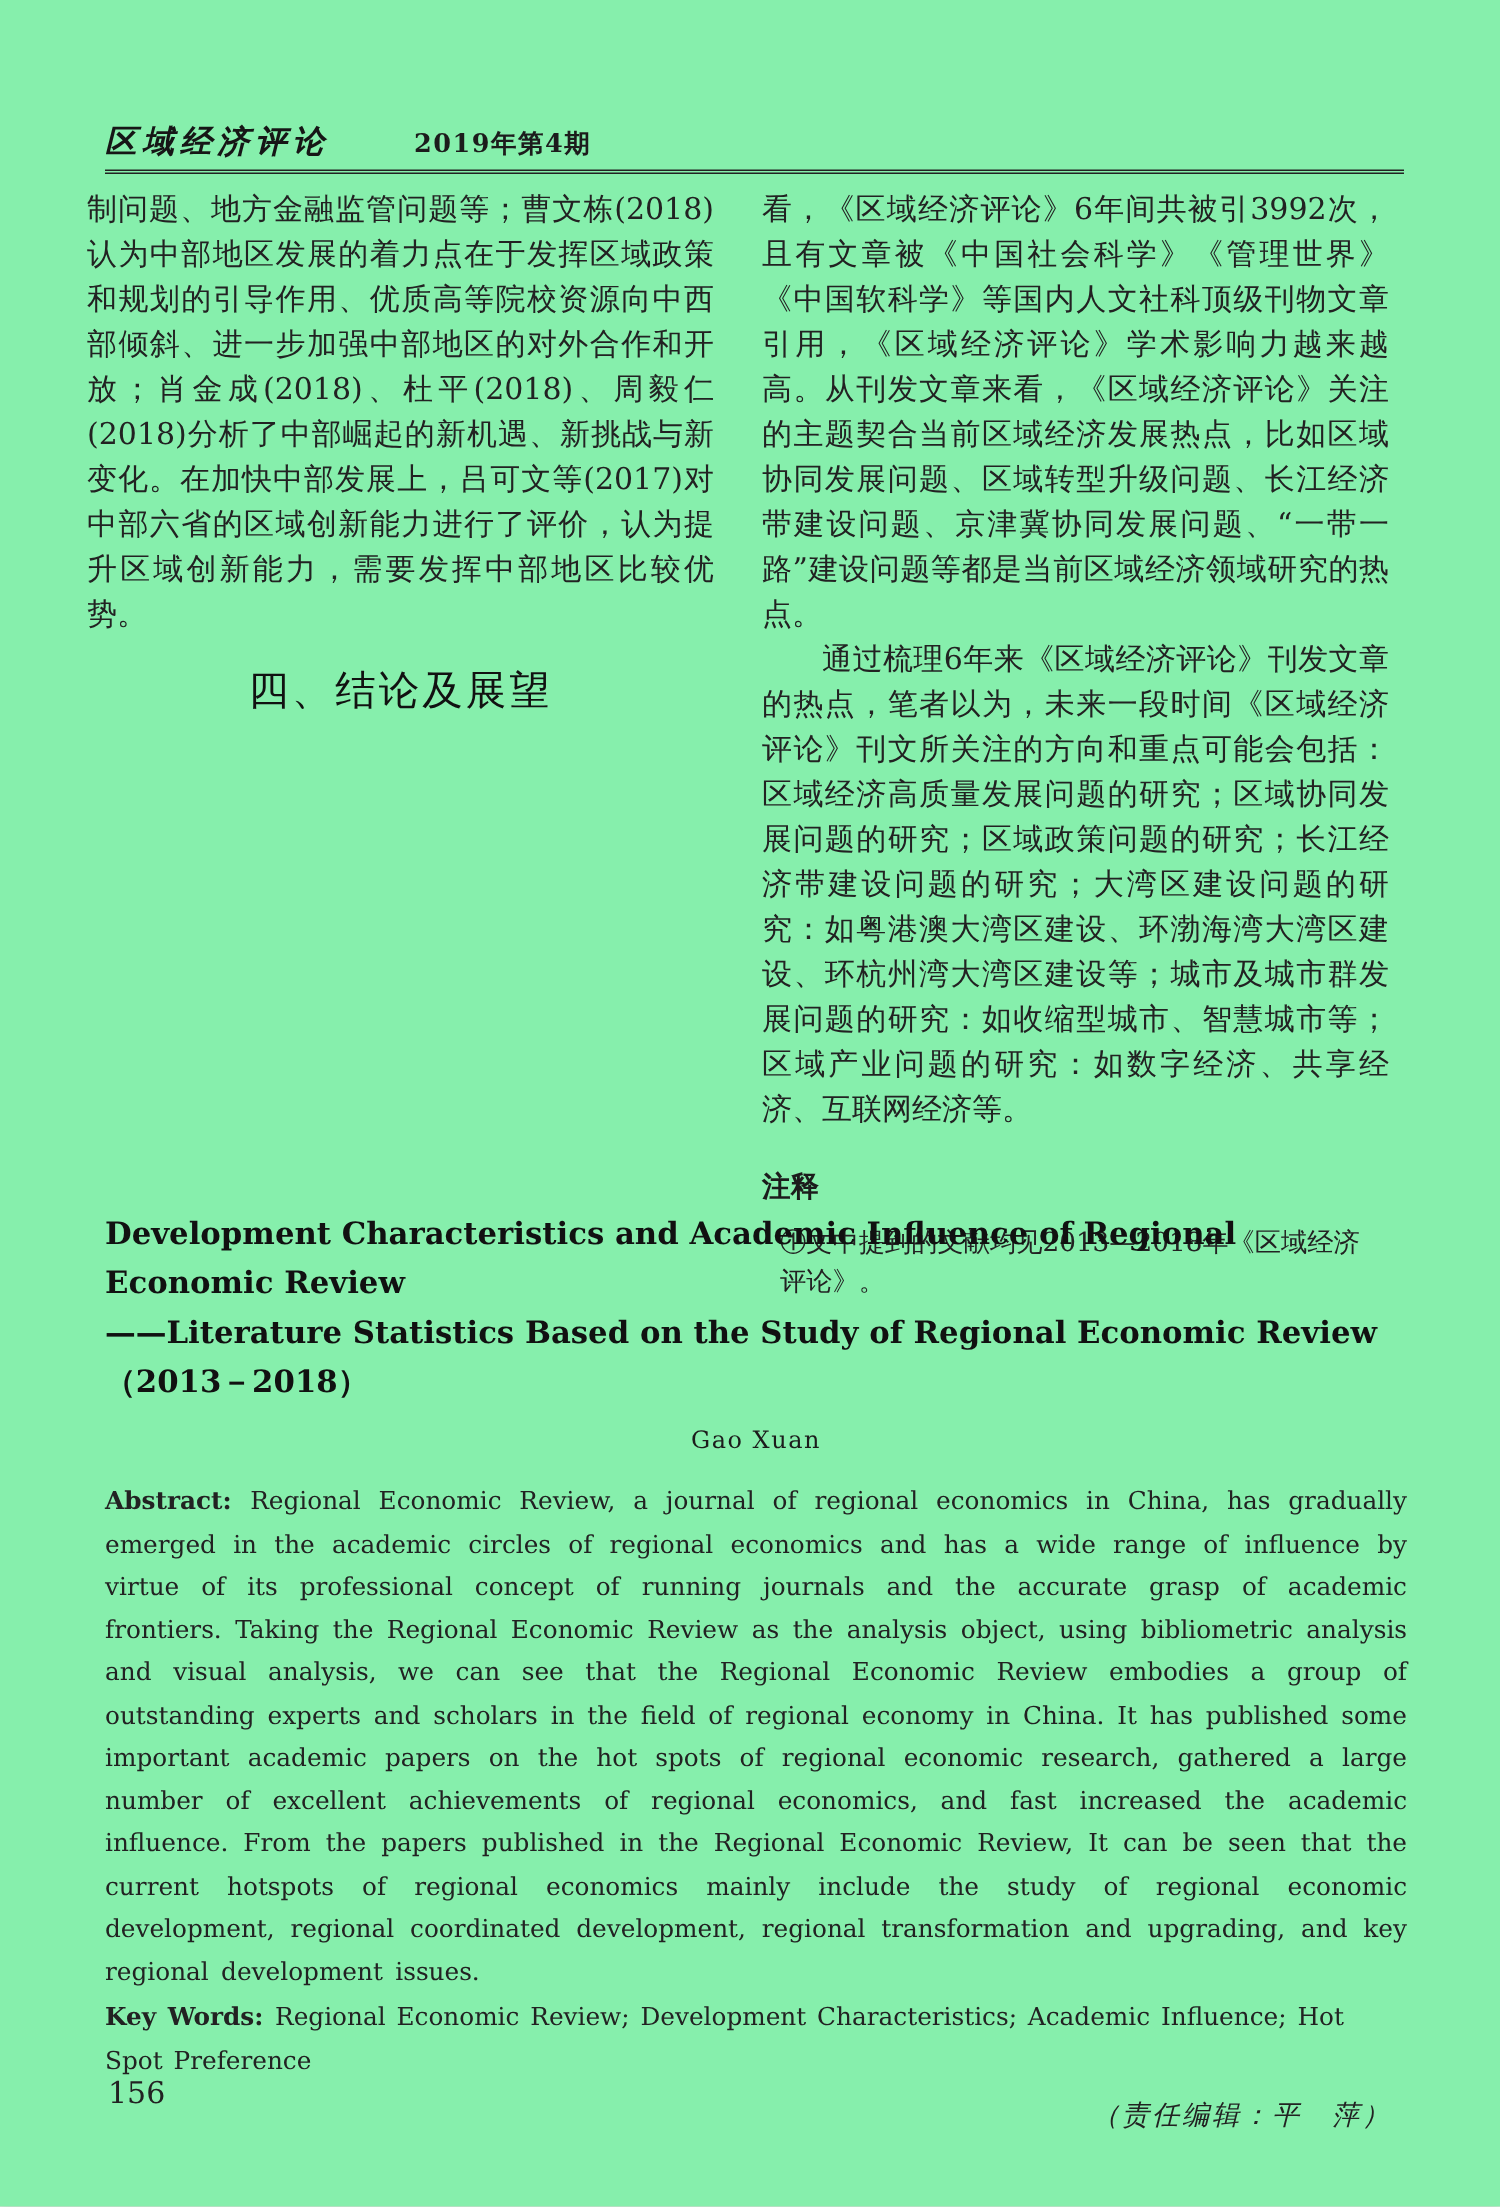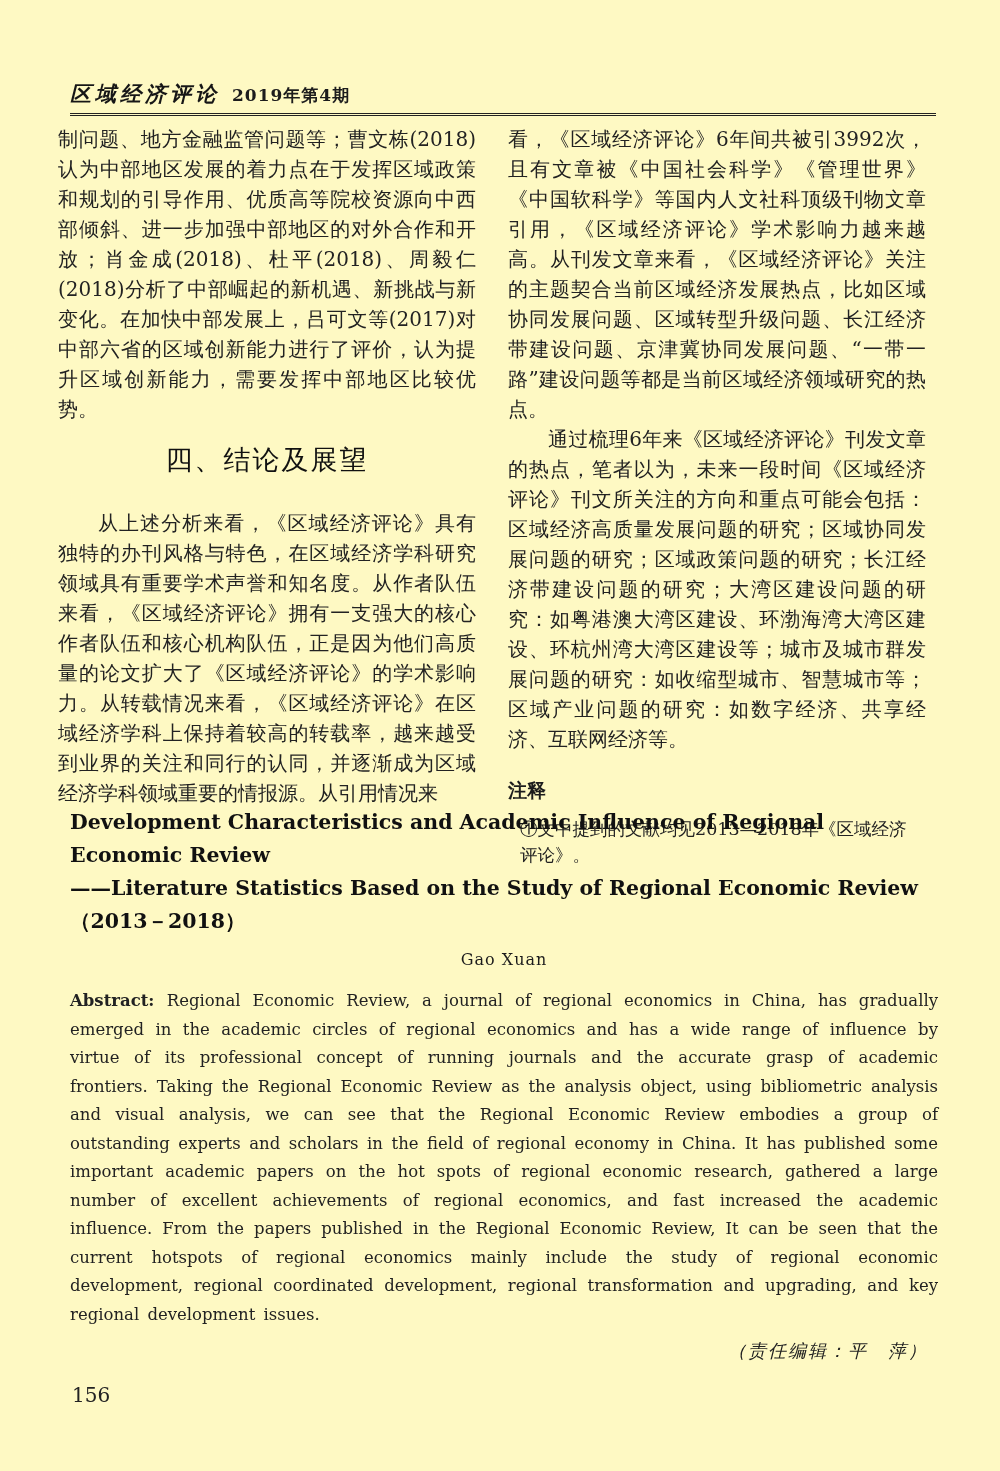--- a/index.html
+++ b/index.html
@@ -1,33 +1,33 @@
 <!DOCTYPE html>
 <html><head>
 <meta charset="utf-8">
 <style>
   html,body{margin:0;padding:0;background:#e9e9e7;}
   .page{
     position:relative;
     width:1000px;height:1471px;
     margin:0 auto;
-    background:#fef9c3;
+    background:#86efac;
     color:#1c1c1c;
     font-family:"DejaVu Serif","Liberation Serif",serif;
     overflow:hidden;
     box-shadow:0 0 6px rgba(0,0,0,.25);
   }
   
   .header{position:absolute;left:70px;top:80px;width:866px;}
   .header-row{display:flex;align-items:baseline;gap:12px;}
   .journal-name{
     font-size:21px;font-weight:bold;font-style:italic;
     letter-spacing:4px;color:#161616;
   }
-  .issue{font-size:17px;font-weight:bold;letter-spacing:1px;}
+  .issue{font-size:17px;font-weight:bold;letter-spacing:1px;margin-left:44px;}
   .header-rule{margin-top:5px;height:0;border-bottom:3px double #222;}
   
   .columns{
     position:absolute;left:58px;top:124px;width:868px;
     display:flex;column-gap:32px;
   }
   .col{width:424px;}
   .zh{
     font-size:20px;line-height:30px;text-align:justify;
     text-justify:inter-ideograph;margin:0;color:#222;
@@ -73,35 +73,35 @@
       <span class="journal-name">区域经济评论</span>
       <span class="issue">2019年第4期</span>
     </div>
     <div class="header-rule"></div>
   </div>
 
   <div class="columns">
     <div class="col">
       <p class="zh">制问题、地方金融监管问题等；曹文栋(2018)认为中部地区发展的着力点在于发挥区域政策和规划的引导作用、优质高等院校资源向中西部倾斜、进一步加强中部地区的对外合作和开放；肖金成(2018)、杜平(2018)、周毅仁(2018)分析了中部崛起的新机遇、新挑战与新变化。在加快中部发展上，吕可文等(2017)对中部六省的区域创新能力进行了评价，认为提升区域创新能力，需要发挥中部地区比较优势。</p>
       <h3 class="section-heading">四、结论及展望</h3>
-      <p class="zh indent">从上述分析来看，《区域经济评论》具有独特的办刊风格与特色，在区域经济学科研究领域具有重要学术声誉和知名度。从作者队伍来看，《区域经济评论》拥有一支强大的核心作者队伍和核心机构队伍，正是因为他们高质量的论文扩大了《区域经济评论》的学术影响力。从转载情况来看，《区域经济评论》在区域经济学科上保持着较高的转载率，越来越受到业界的关注和同行的认同，并逐渐成为区域经济学科领域重要的情报源。从引用情况来</p>
     </div>
     <div class="col">
       <p class="zh">看，《区域经济评论》6年间共被引3992次，且有文章被《中国社会科学》《管理世界》《中国软科学》等国内人文社科顶级刊物文章引用，《区域经济评论》学术影响力越来越高。从刊发文章来看，《区域经济评论》关注的主题契合当前区域经济发展热点，比如区域协同发展问题、区域转型升级问题、长江经济带建设问题、京津冀协同发展问题、“一带一路”建设问题等都是当前区域经济领域研究的热点。</p>
       <p class="zh indent">通过梳理6年来《区域经济评论》刊发文章的热点，笔者以为，未来一段时间《区域经济评论》刊文所关注的方向和重点可能会包括：区域经济高质量发展问题的研究；区域协同发展问题的研究；区域政策问题的研究；长江经济带建设问题的研究；大湾区建设问题的研究：如粤港澳大湾区建设、环渤海湾大湾区建设、环杭州湾大湾区建设等；城市及城市群发展问题的研究：如收缩型城市、智慧城市等；区域产业问题的研究：如数字经济、共享经济、互联网经济等。</p>
       <div class="notes">
         <p class="notes-heading">注释</p>
         <p class="note-item">①文中提到的文献均见2013—2018年《区域经济评论》。</p>
       </div>
     </div>
   </div>
 
   <div class="english">
     <p class="en-title"><span>Development Characteristics and Academic Influence of Regional Economic Review</span><br>
     <span>——Literature Statistics Based on the Study of Regional Economic Review（2013－2018）</span></p>
     <p class="en-author">Gao Xuan</p>
     <p class="en-abstract"><span class="en-label">Abstract: </span><span>Regional Economic Review, a journal of regional economics in China, has gradually emerged in the academic circles of regional economics and has a wide range of influence by virtue of its professional concept of running journals and the accurate grasp of academic frontiers. Taking the Regional Economic Review as the analysis object, using bibliometric analysis and visual analysis, we can see that the Regional Economic Review embodies a group of outstanding experts and scholars in the field of regional economy in China. It has published some important academic papers on the hot spots of regional economic research, gathered a large number of excellent achievements of regional economics, and fast increased the academic influence. From the papers published in the Regional Economic Review, It can be seen that the current hotspots of regional economics mainly include the study of regional economic development, regional coordinated development, regional transformation and upgrading, and key regional development issues.</span></p>
+    <p class="en-keywords"><span class="en-label">Key Words: </span><span>Regional Economic Review; Development Characteristics; Academic Influence; Hot Spot Preference</span></p>
     <p class="editor-line">（责任编辑：平　萍）</p>
   </div>
 
   <div class="page-number">156</div>
 
 </div>
 
 </body></html>

